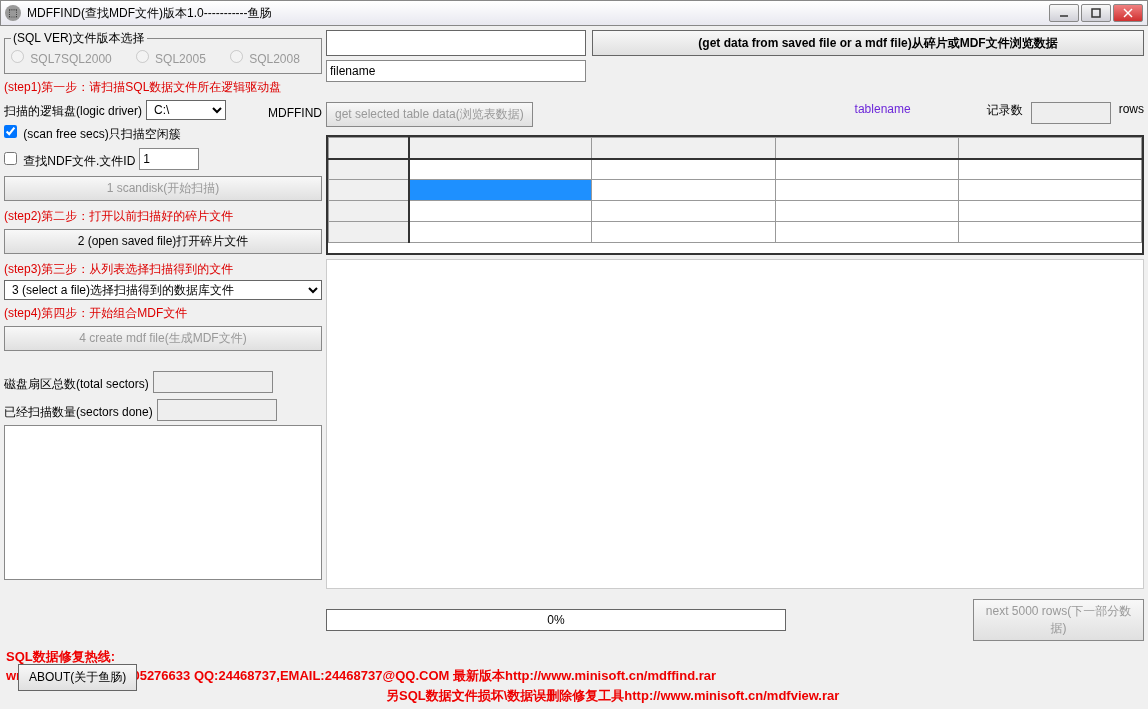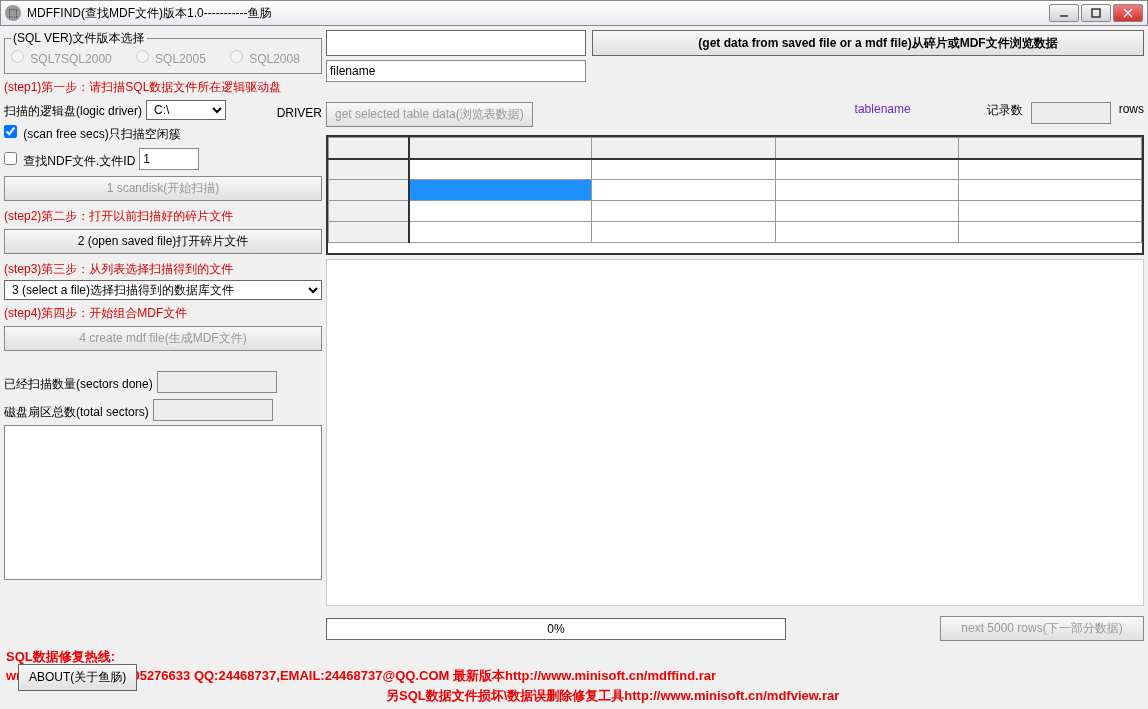--- a/index.html
+++ b/index.html
@@ -104,21 +104,21 @@
       </div>
     </fieldset>
 
     <div class="step-label">(step1)第一步：请扫描SQL数据文件所在逻辑驱动盘</div>
 
     <div class="row">
       <label>扫描的逻辑盘(logic driver)</label>
       <select class="combo" style="width:80px">
         <option>C:\</option>
       </select>
-      <span class="right-label">DRIVER</span>
+      <span class="right-label">MDFFIND</span>
     </div>
 
 
     <div class="checkbox-row">
         <label><input type="checkbox" checked="" style=""> <span>(scan free secs)只扫描空闲簇</span></label>
       </div>
 
     <div class="row">
       <label><input type="checkbox" style=""> <span>查找NDF文件.文件ID</span></label>
       <input class="text-input" style="width: 60px;" value="1">
@@ -133,25 +133,25 @@
     <select class="combo" style="width:100%">
       <option>3 (select a file)选择扫描得到的数据库文件</option>
     </select>
 
     <div class="step-label">(step4)第四步：开始组合MDF文件</div>
     <button class="btn wide disabled">4 create mdf file(生成MDF文件)</button>
 
     <div style="height:12px"></div>
 
     <div class="row">
+      <label>磁盘扇区总数(total sectors)</label>
+      <input class="text-input grey" style="width: 120px;" readonly="">
+    </div>
+    <div class="row">
       <label>已经扫描数量(sectors done)</label>
-      <input class="text-input grey" style="width: 120px;" readonly="">
-    </div>
-    <div class="row">
-      <label>磁盘扇区总数(total sectors)</label>
       <input class="text-input grey" style="width: 120px;" readonly="">
     </div>
 
     <textarea class="textarea-box" style=""></textarea>
   </div>
 
   <div class="right-panel">
     <div class="top-row">
       <input class="big-input" style="">
       <button class="big-btn">(get data from saved file or a mdf file)从碎片或MDF文件浏览数据</button>
@@ -212,21 +212,21 @@
         </table>
     </div>
 
     <div class="lower-area"></div>
 
     <div class="progress-row">
       <div class="progress-bar">
           <span>0%</span>
         </div>
       <span style="flex:1"></span>
-      <button class="btn disabled" style="width:204px">next 5000 rows(下一部分数据)</button>
+      <button class="btn disabled" style="width:171px">next 5000 rows(下一部分数据)</button>
     </div>
 
     <div style="height:60px"></div>
   </div>
 
   <div class="footer">
     <div>SQL数据修复热线:</div>
     <div>writer: 张义军 tel 15805276633 QQ:24468737,EMAIL:24468737@QQ.COM 最新版本http://www.minisoft.cn/mdffind.rar</div>
     <div class="line2">另SQL数据文件损坏\数据误删除修复工具http://www.minisoft.cn/mdfview.rar</div>
   </div>

